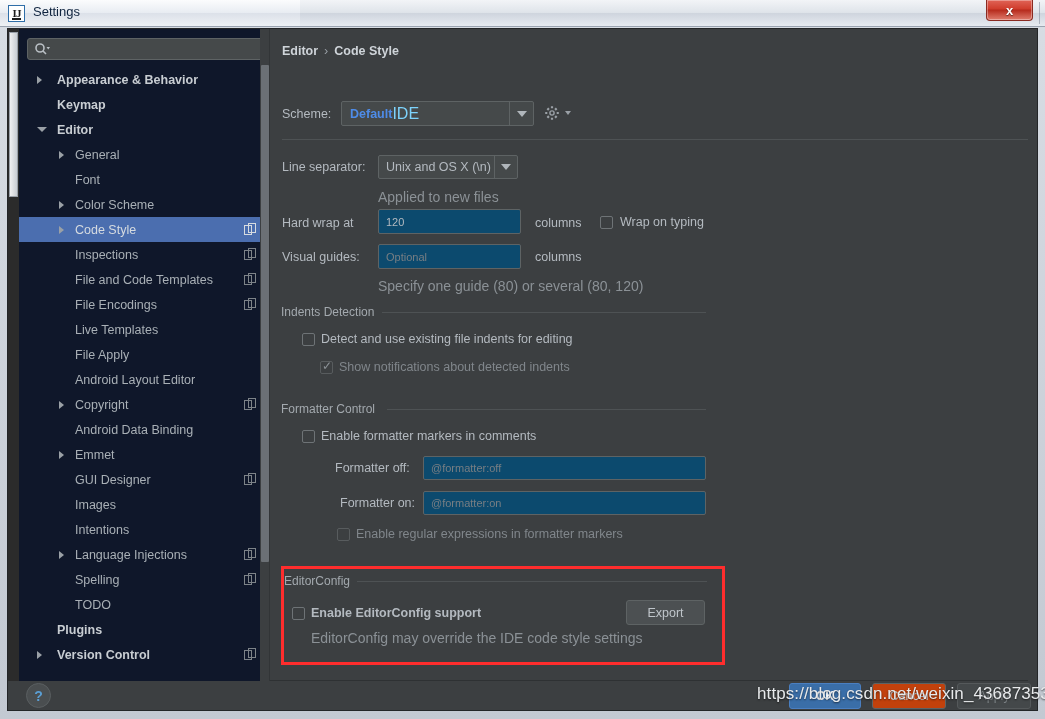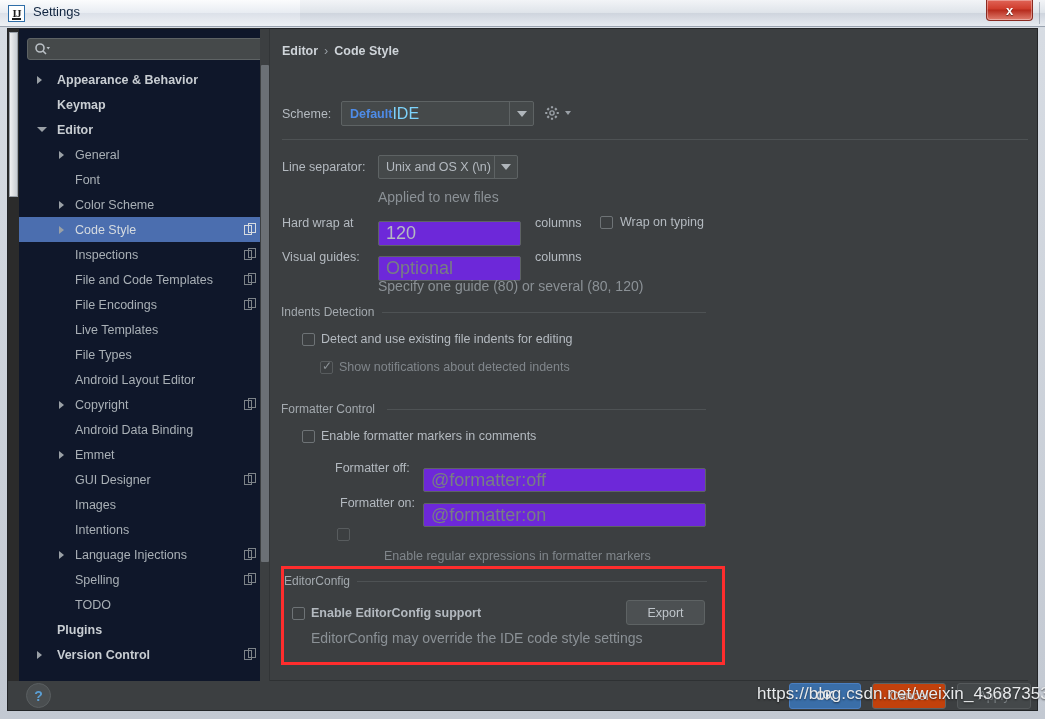--- a/index.html
+++ b/index.html
@@ -292,30 +292,29 @@
   #linesep-arrow-box {
     position: absolute; right: 0; top: 0;
     width: 22px; height: 22px;
     border-left: 1px solid #5e6364;
     display: flex; align-items: center; justify-content: center;
   }
   #applied-hint { left: 108px; top: 160px; }
 
   .text-field {
     position: absolute;
-    background: #6d28d9;
+    background: #0c4a6e;
     border: 1px solid #5e6364;
     border-radius: 2px;
     box-sizing: border-box;
     font-family: "Liberation Sans", sans-serif;
-    font-size: 18px;
+    font-size: 11px;
     color: #b4bac0;
     padding: 0 7px;
     outline: none;
-    margin-top: 12px;
   }
   .text-field::placeholder { color: #787e83; }
 
   #hardwrap-label { left: 12px; top: 187px; }
   #hardwrap-field { left: 108px; top: 180px; width: 143px; height: 25px; }
   #hardwrap-cols { left: 265px; top: 187px; }
 
   .cb {
     position: absolute;
     width: 13px; height: 13px;
@@ -363,21 +362,21 @@
 
   #fmt-title { left: 11px; top: 373px; }
   #fmt-line { left: 117px; top: 380px; width: 319px; }
   #fmtmark-cb { left: 32px; top: 401px; }
   #fmtmark-label { left: 51px; top: 400px; }
   #fmtoff-label { left: 65px; top: 432px; }
   #fmtoff-field { left: 153px; top: 427px; width: 283px; height: 24px; }
   #fmton-label { left: 70px; top: 467px; }
   #fmton-field { left: 153px; top: 462px; width: 283px; height: 24px; }
   #fmtregex-cb { left: 67px; top: 499px; }
-  #fmtregex-label { left: 86px; top: 520px; margin-left: 28px; }
+  #fmtregex-label { left: 86px; top: 498px; }
   #ec-highlight {
     position: absolute; left: 11px; top: 537px;
     width: 444px; height: 99px;
     border: 3px solid #ff2d2d;
     box-sizing: border-box;
   }
   #ec-title { left: 14px; top: 545px; }
   #ec-line { left: 87px; top: 552px; width: 350px; }
   #ec-cb { left: 22px; top: 578px; }
   #ec-label { left: 41px; top: 577px; font-weight: bold; }
@@ -533,21 +532,21 @@
             <span class="label">File Encodings</span>
             <svg class="copy-icon" viewBox="0 0 12 12">
               <rect x="0.5" y="2.5" width="7" height="9" fill="none" stroke="#7d8388" stroke-width="1"></rect>
               <rect x="4.5" y="0.5" width="7" height="9" fill="none" stroke="#7d8388" stroke-width="1"></rect>
             </svg>
           </div>
           <div class="tree-row lvl1">
             <span class="label">Live Templates</span>
           </div>
           <div class="tree-row lvl1">
-            <span class="label">File Types</span>
+            <span class="label">File Apply</span>
           </div>
           <div class="tree-row lvl1">
             <span class="label">Android Layout Editor</span>
           </div>
           <div class="tree-row lvl1">
             <span class="arrow"></span>
             <span class="label">Copyright</span>
             <svg class="copy-icon" viewBox="0 0 12 12">
               <rect x="0.5" y="2.5" width="7" height="9" fill="none" stroke="#7d8388" stroke-width="1"></rect>
               <rect x="4.5" y="0.5" width="7" height="9" fill="none" stroke="#7d8388" stroke-width="1"></rect>

